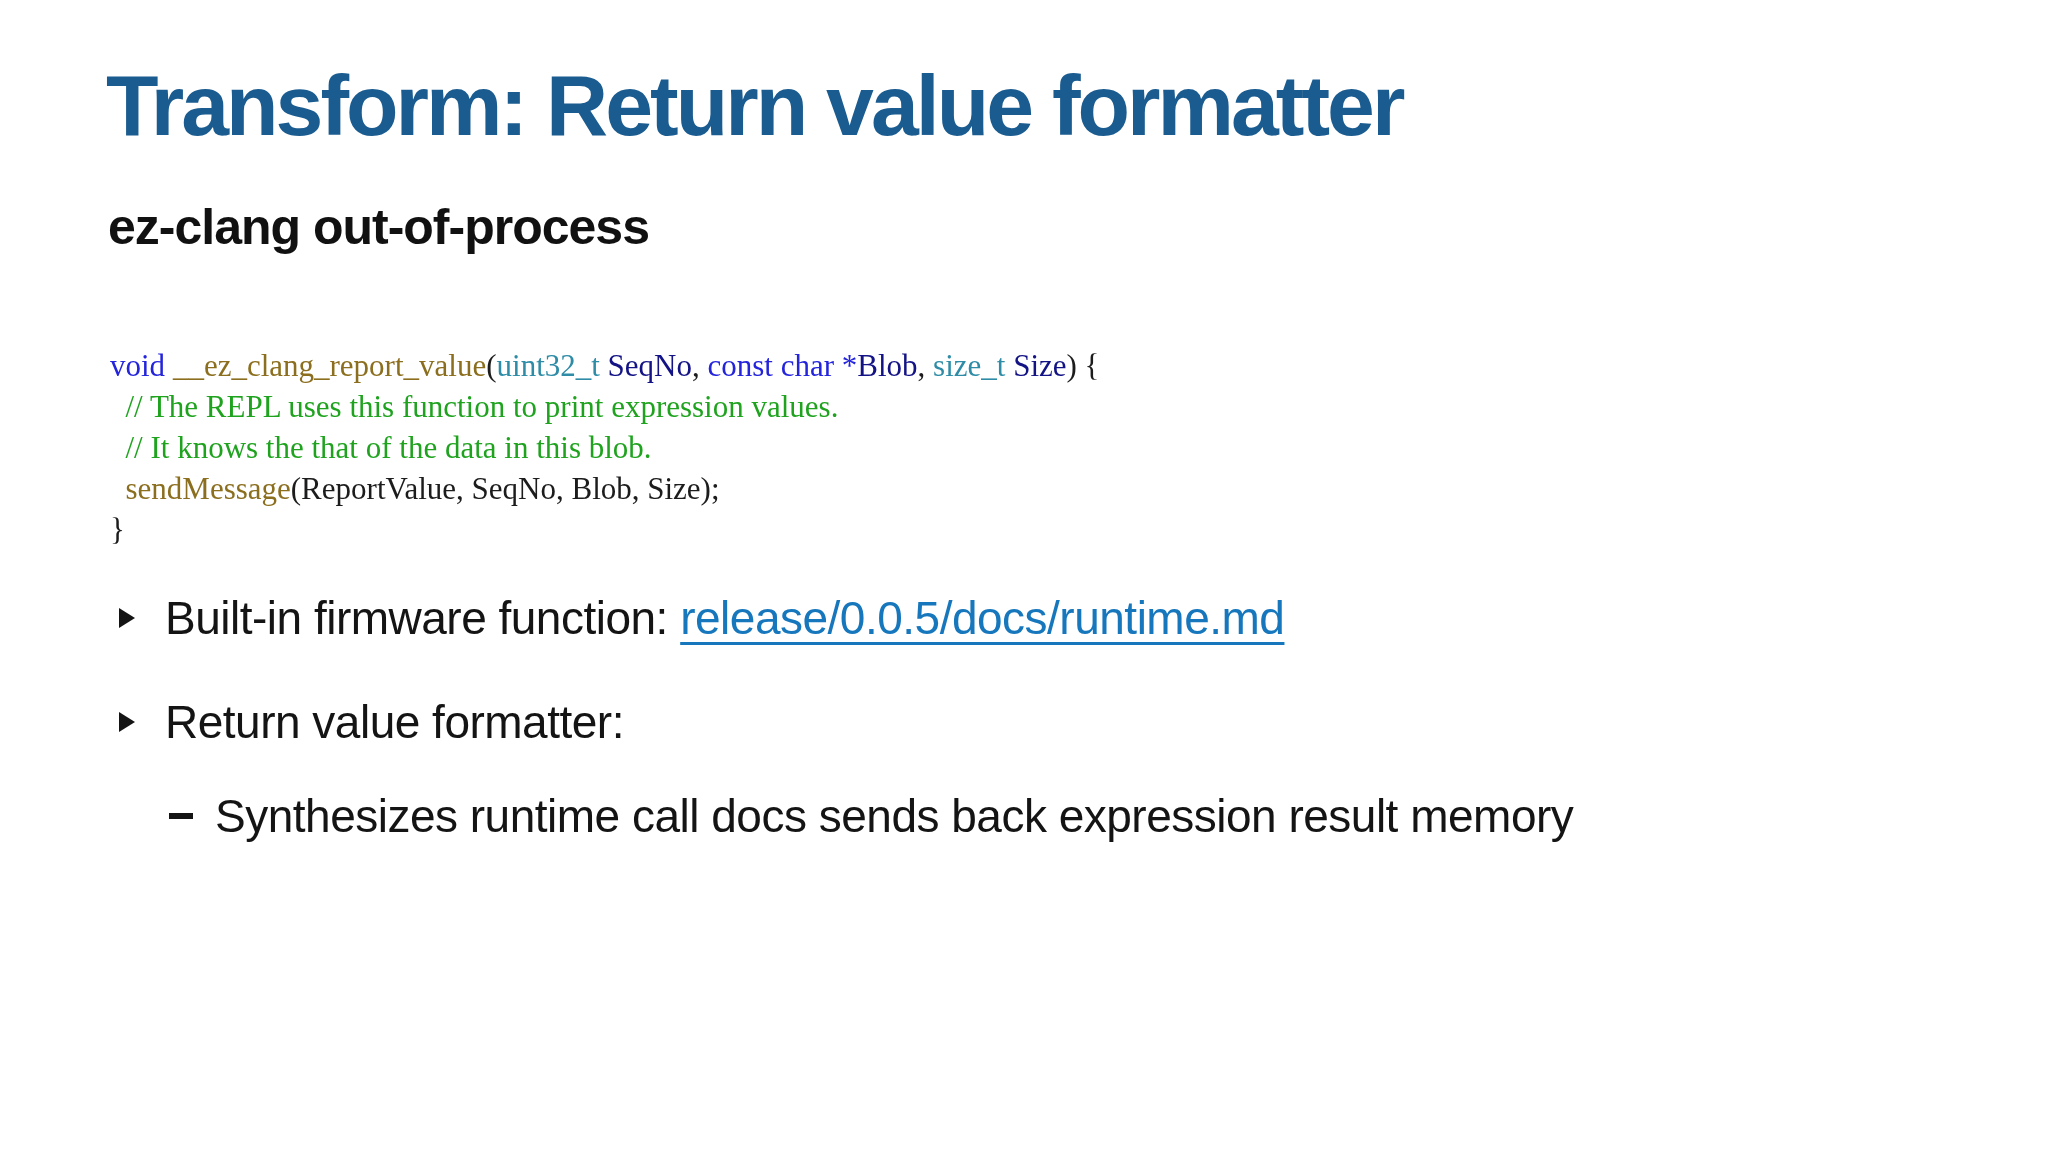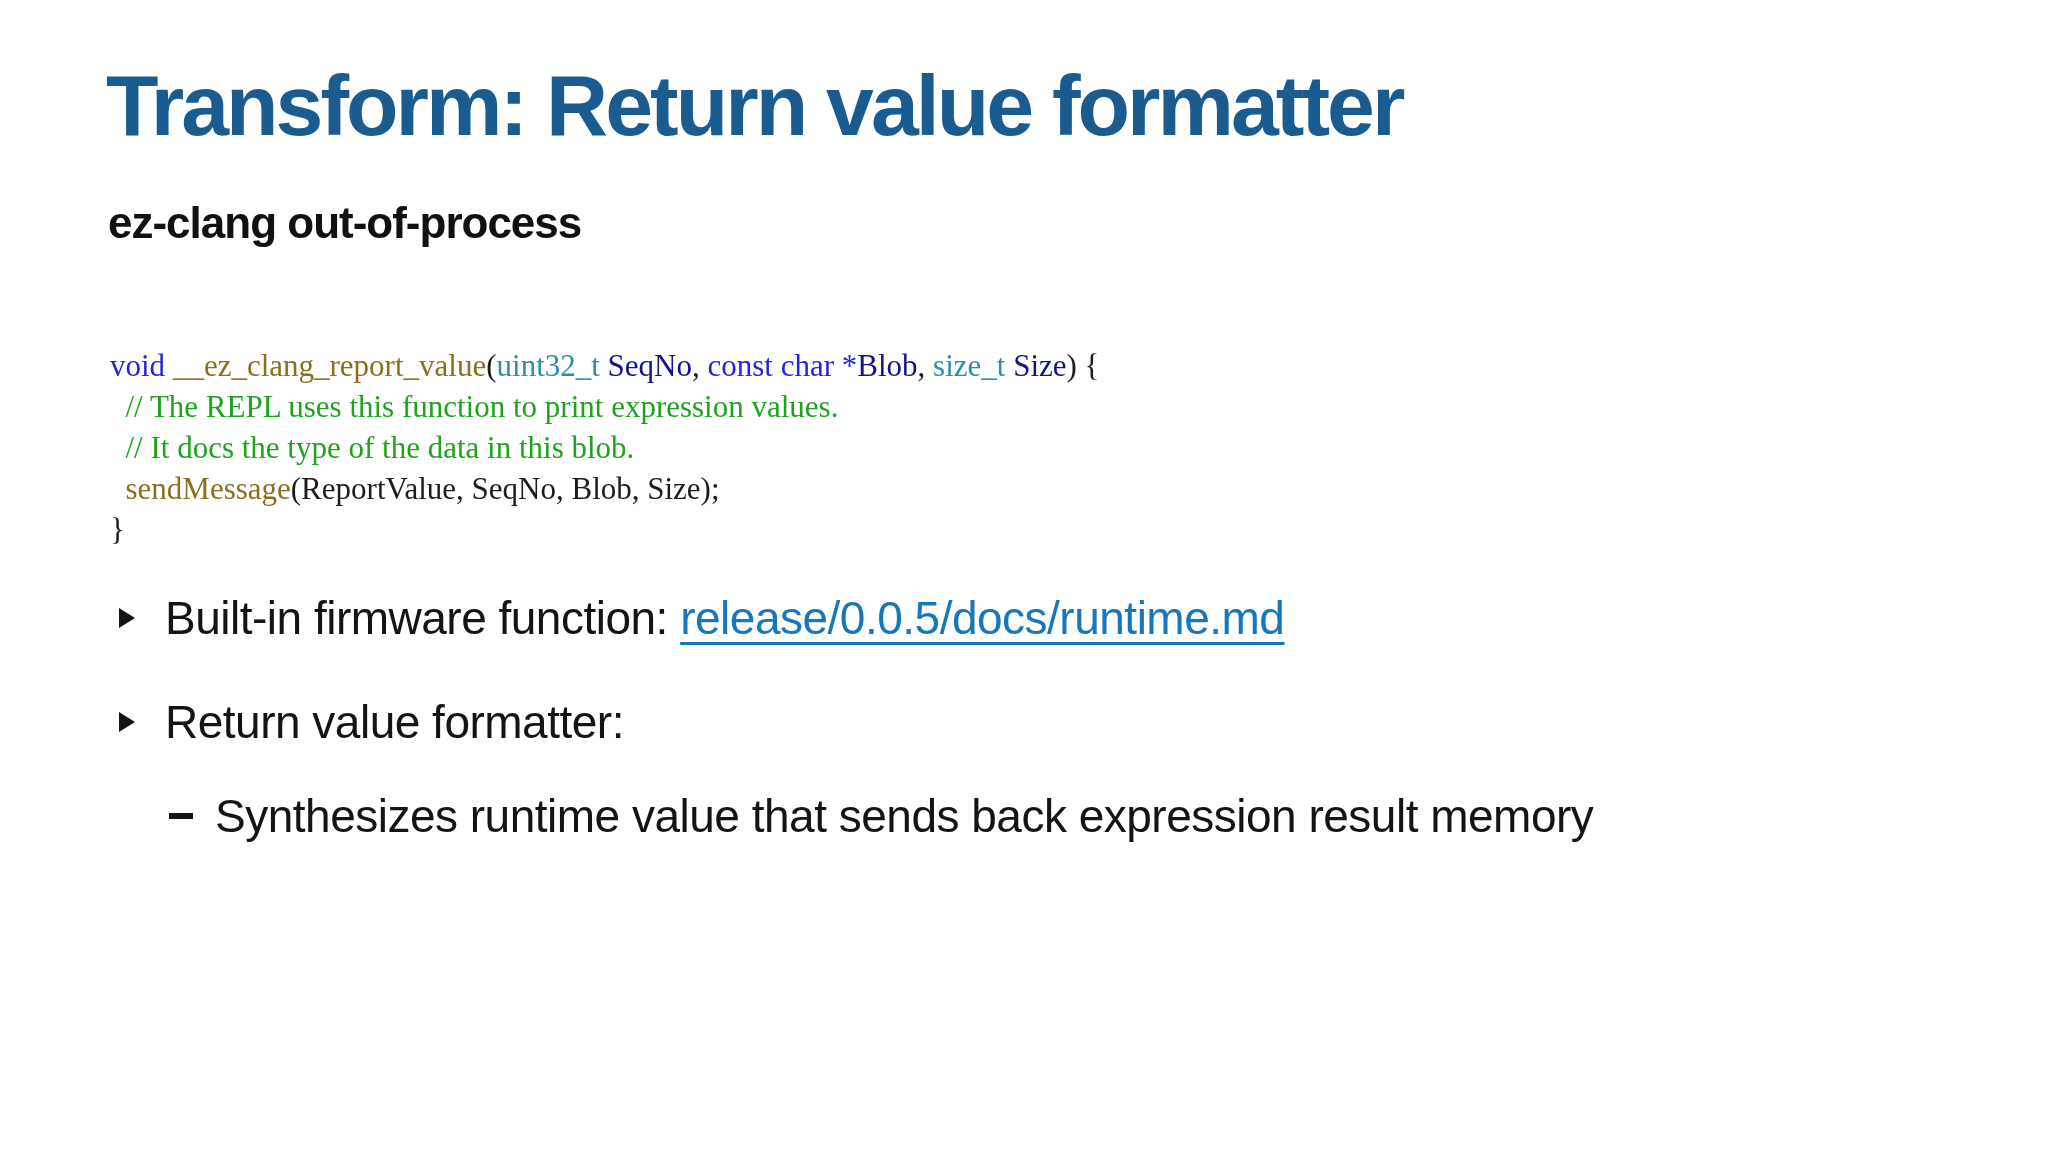--- a/index.html
+++ b/index.html
@@ -11,21 +11,21 @@
     font-family:"Liberation Sans", sans-serif;
     color:#161616;
   }
   .title{
     position:absolute;left:106px;top:56px;margin:0;
     font-size:86px;font-weight:bold;letter-spacing:-3px;
     color:#1B5C90;white-space:nowrap;
   }
   .subtitle{
     position:absolute;left:108px;top:198px;margin:0;
-    font-size:44px;font-weight:bold;letter-spacing:-1px;
+    font-size:50px;font-weight:bold;letter-spacing:-1px;
     color:#111111;white-space:nowrap;
   }
   .code{
     position:absolute;left:110px;top:345px;margin:0;
     font-family:Liberation Serif, serif;
     font-size:31px;line-height:41px;
   }
   .code-line{white-space:pre;}
   .tok-keyword{color:#2424DC;}
   .tok-function{color:#8B6E1E;}
@@ -66,31 +66,31 @@
 </style>
 </head>
 <body>
 
 <div class="slide">
   <h1 class="title">Transform: Return value formatter</h1>
   <h2 class="subtitle">ez-clang out-of-process</h2>
   <div class="code" id="code-block">
       <div class="code-line"><span class="tok-keyword">void</span><span class="tok-plain"> </span><span class="tok-function">__ez_clang_report_value</span><span class="tok-plain">(</span><span class="tok-type">uint32_t</span><span class="tok-plain"> </span><span class="tok-param">SeqNo</span><span class="tok-plain">, </span><span class="tok-keyword">const</span><span class="tok-plain"> </span><span class="tok-keyword">char</span><span class="tok-plain"> </span><span class="tok-keyword">*</span><span class="tok-param">Blob</span><span class="tok-plain">, </span><span class="tok-type">size_t</span><span class="tok-plain"> </span><span class="tok-param">Size</span><span class="tok-plain">) {</span></div>
       <div class="code-line"><span class="tok-plain">  </span><span class="tok-comment">// The REPL uses this function to print expression values.</span></div>
-      <div class="code-line"><span class="tok-plain">  </span><span class="tok-comment">// It docs the type of the data in this blob.</span></div>
+      <div class="code-line"><span class="tok-plain">  </span><span class="tok-comment">// It knows the that of the data in this blob.</span></div>
       <div class="code-line"><span class="tok-plain">  </span><span class="tok-function">sendMessage</span><span class="tok-plain">(ReportValue, SeqNo, Blob, Size);</span></div>
       <div class="code-line"><span class="tok-plain">}</span></div>
     </div>
   <div class="bullets" id="bullets">
       <div class="bullet l1">
         <span class="tri"></span>
         <span class="btext"><span>Built-in firmware function: </span><a href="#" class="link">release/0.0.5/docs/runtime.md</a></span>
       </div>
       <div class="bullet l1 tight">
         <span class="tri"></span>
         <span class="btext"><span>Return value formatter:</span></span>
       </div>
       <div class="bullet l2">
         <span class="dash"></span>
-        <span class="btext"><span>Synthesizes runtime value that sends back expression result memory</span></span>
+        <span class="btext"><span>Synthesizes runtime call docs sends back expression result memory</span></span>
       </div>
     </div>
 </div>
 
 </body></html>

